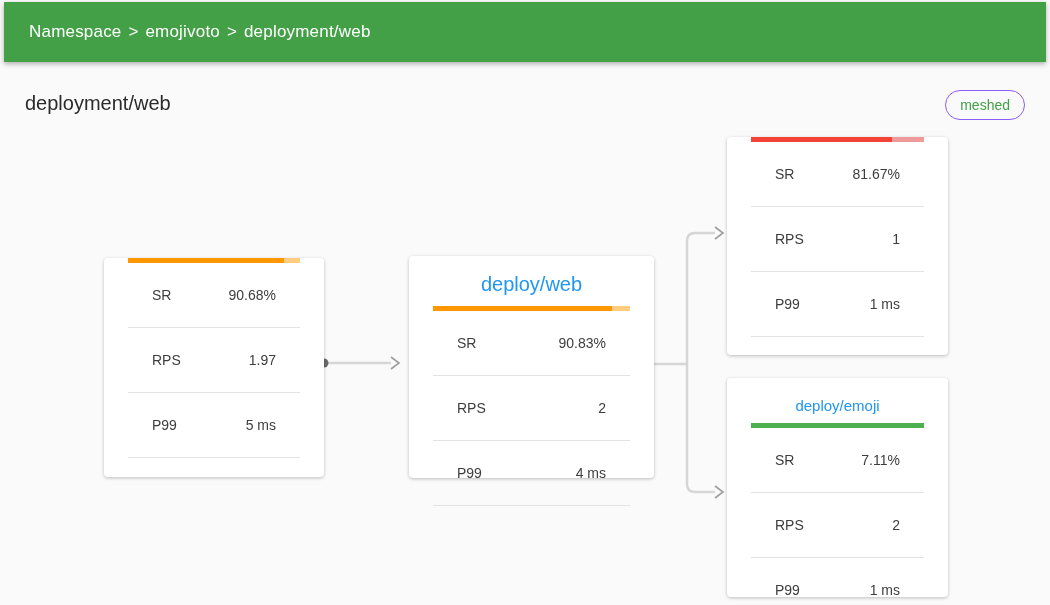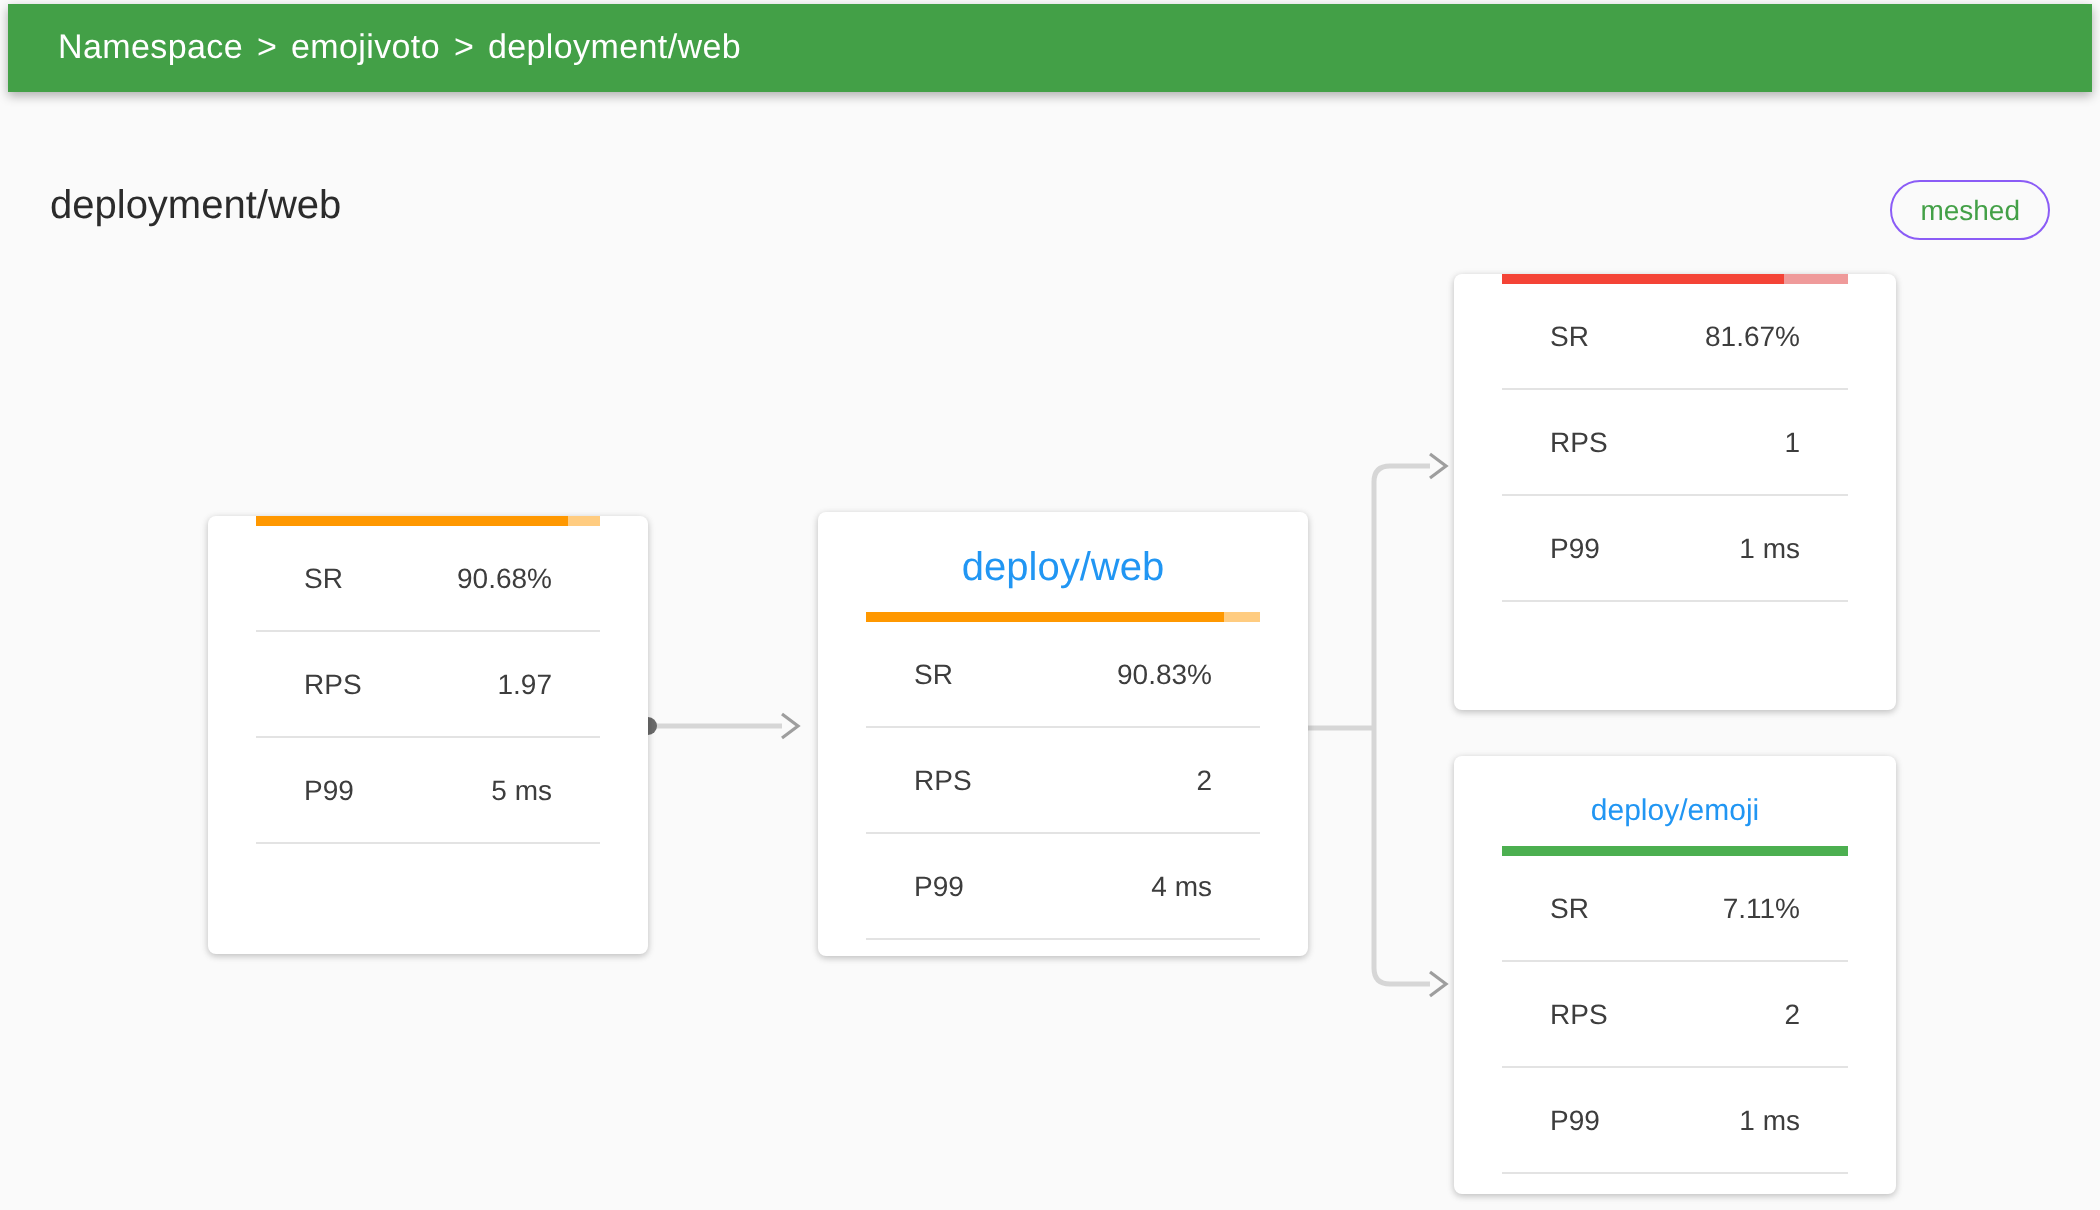--- a/index.html
+++ b/index.html
@@ -1,20 +1,20 @@
 <!DOCTYPE html>
 <html><head>
 <meta charset="utf-8">
 <style>
   * { margin:0; padding:0; box-sizing:border-box; }
   html,body { width:1050px; height:605px; overflow:hidden;
     font-family:"Liberation Sans", sans-serif; background:#fafafa; }
 
   
-  .appbar { position:absolute; left:4px; top:2px; right:4px; height:44px;
+  .appbar { position:absolute; left:4px; top:2px; right:4px; height:60px;
     background:#43A047; display:flex; align-items:center; padding-left:25px;
     box-shadow:0 2px 5px rgba(0,0,0,0.30); z-index:5; }
   .appbar .crumb { color:#fff; font-size:17px; letter-spacing:0.2px; }
   .appbar .sep { color:#fff; font-size:17px; margin:0 7px; }
 
   
   .page-title { position:absolute; left:25px; top:92px; font-size:20px;
     color:#2b2b2b; font-weight:400; }
   .meshed-badge { position:absolute; right:25px; top:90px; height:30px;
     padding:0 14px; display:flex; align-items:center; border:1px solid #8b5cf6;
@@ -25,21 +25,21 @@
   svg.edges { position:absolute; left:0; top:0; pointer-events:none; }
 
   .node { position:absolute; background:#fff; border-radius:4px;
     box-shadow:0 1px 3px rgba(0,0,0,0.14), 0 1px 4px rgba(0,0,0,0.12);
     padding:0 24px; }
   .node-title { text-align:center; color:#2196F3; font-size:15px;
     line-height:21px; padding-top:17px; margin-bottom:7px; cursor:pointer; }
   .node.focal .node-title { font-size:20px; line-height:26px; padding-top:15px; margin-bottom:9px; }
   .bar { height:5px; width:100%; position:relative; overflow:hidden; }
   .bar-fill { position:absolute; left:0; top:0; bottom:0; }
-  .row { height:53px; display:flex; justify-content:space-between;
+  .row { height:65px; display:flex; justify-content:space-between;
     align-items:center; padding:0 24px; border-bottom:1px solid #e3e3e3;
     font-size:14px; color:#3d3d3d; }
   .row .val { text-align:center; }
 
   
   .node-vote-bot { left:104px; top:258px; width:220px; height:219px; }
   .node-web      { left:409px; top:256px; width:245px; height:222px; }
   .node-voting   { left:727px; top:137px; width:221px; height:218px; }
   .node-emoji    { left:727px; top:378px; width:221px; height:219px; }
 </style>

